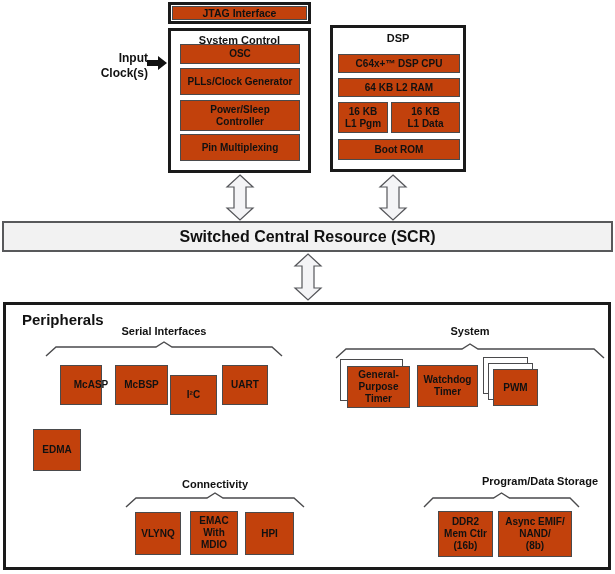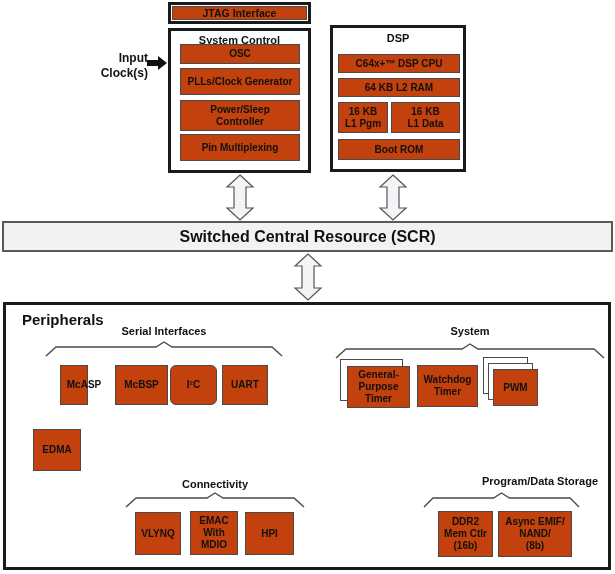--- a/index.html
+++ b/index.html
@@ -93,23 +93,23 @@
     <polygon class="flow-arrow" points="14,1 27,13 20,13 20,35 27,35 14,47 1,35 8,35 8,13 1,13"></polygon>
   </svg>
 
   <div class="outer-box" style="left:3px; top:302px; width:608px; height:268px;"></div>
   <div class="corner-label" style="left:22px; top:311px;">Peripherals</div>
 
   <div class="group-heading" style="left:164px; top:325px;">Serial Interfaces</div>
   <svg style="left:45px; top:341px;" width="238" height="17" viewBox="0 0 238 17">
     <path class="brace-path" d="M1,15 L11,6 H111 L119,1 L127,6 H227 L237,15"></path>
   </svg>
-  <div class="block" style="left:60px; top:365px; width:28px; height:40px;padding-left:20px;">McASP</div>
+  <div class="block" style="left:60px; top:365px; width:42px; height:40px;padding-left:20px;">McASP</div>
   <div class="block" style="left:115px; top:365px; width:53px; height:40px;">McBSP</div>
-  <div class="block" style="left:170px; top:365px; width:47px; height:40px;border-radius:6px;">I²C</div>
+  <div class="block" style="left:170px; top:375px; width:47px; height:40px;">I²C</div>
   <div class="block" style="left:222px; top:365px; width:46px; height:40px;">UART</div>
 
   <div class="group-heading" style="left:470px; top:325px;">System</div>
   <svg style="left:335px; top:343px;" width="270" height="17" viewBox="0 0 270 17">
     <path class="brace-path" d="M1,15 L11,6 H127 L135,1 L143,6 H259 L269,15"></path>
   </svg>
   <div class="stack-layer" style="left:340px; top:359px; width:63px; height:42px;"></div>
   <div class="block" style="left:347px; top:366px; width:63px; height:42px;">General-
 Purpose
 Timer</div>

